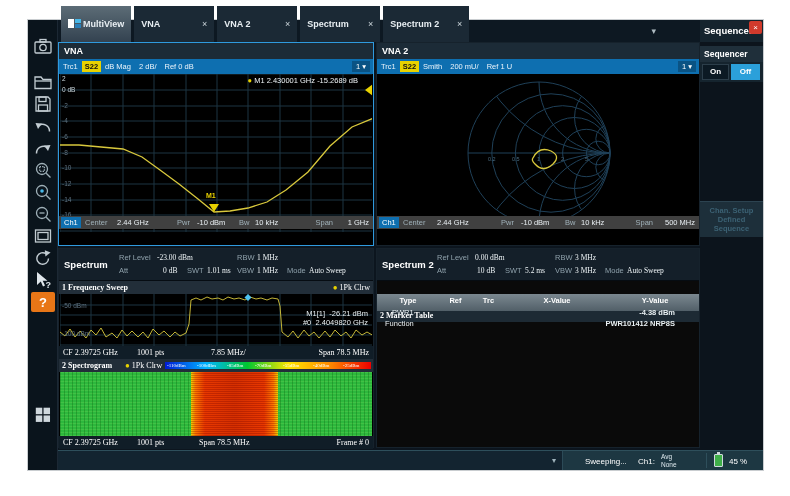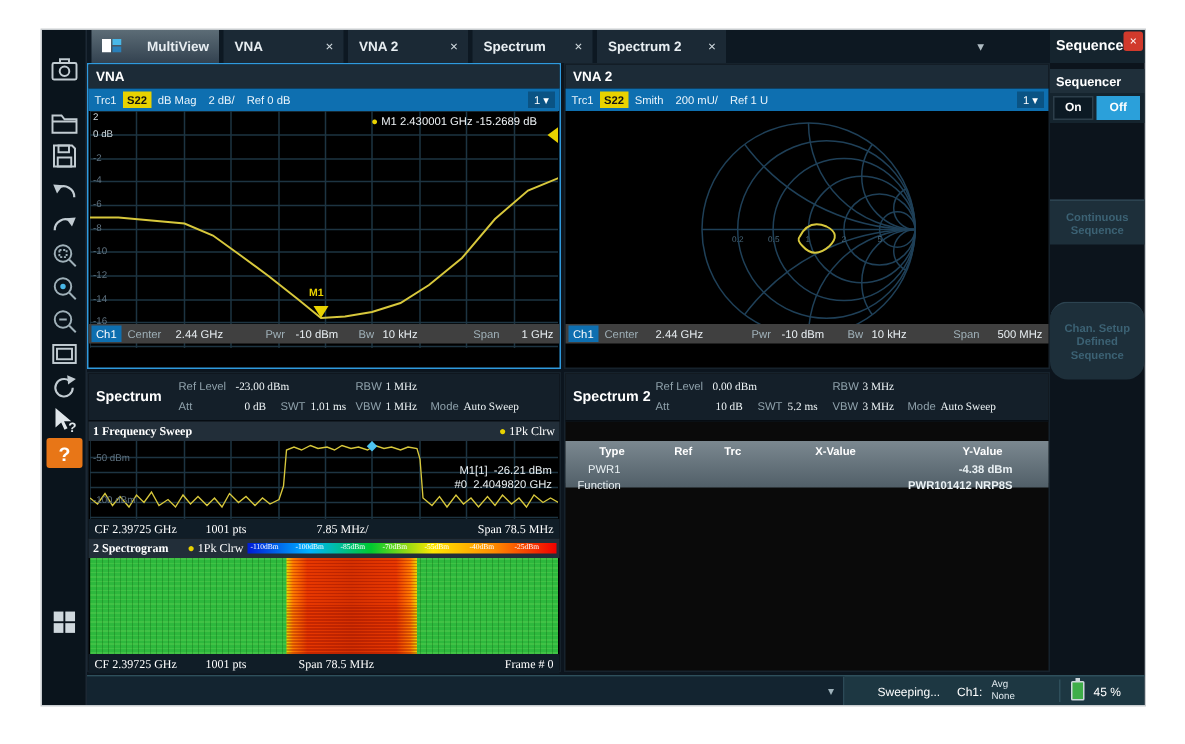--- a/index.html
+++ b/index.html
@@ -7,21 +7,21 @@
   .screen { position:absolute; left:28px; top:20px; width:735px; height:450px; background:#0c151e; box-shadow:0 0 0 1px #c9cdd0; }
 
   
   .toolbar { position:absolute; left:0; top:0; width:30px; height:450px; background:#0a141c; border-right:1px solid #1c2834; }
   .tbtn { position:absolute; left:3px; width:24px; height:20px; display:flex; align-items:center; justify-content:center; }
   .tbtn svg { display:block; }
   .tbtn.help-btn { background:#e87617; border-radius:2px; color:#fff; font-weight:bold; font-size:13px; }
 
   
   .tabbar { position:absolute; left:30px; top:0; width:642px; height:22px; background:#0d1822; display:flex; align-items:flex-end; }
-  .tab { height:22px; display:flex; align-items:center; gap:17px; padding:0 7px; margin-left:3px; background:#1b2935; color:#e8eef2; font-size:9px; font-weight:bold; }
+  .tab { height:36px; display:flex; align-items:center; gap:2px; padding:0 7px; margin-left:3px; background:#1b2935; color:#e8eef2; font-size:9px; font-weight:bold; }
   .tab.active { background:linear-gradient(180deg,#5c6c76,#334250); }
   .tab .x { font-size:9px; font-weight:normal; color:#cfd8dd; margin-left:10px; }
   .tab-caret { position:absolute; right:44px; top:6px; color:#aebbc2; font-size:9px; }
 
   
   .panel { position:absolute; background:#000; }
   .caption { position:absolute; left:0; top:0; right:0; height:16px; background:#1c2b37; color:#fff; font-size:9px; font-weight:bold; line-height:16px; padding-left:5px; }
   .tracebar { position:absolute; left:0; top:16px; right:0; height:15px; background:#0e6fb0; color:#eaf4fb; font-size:7.5px; line-height:15px; }
   .tracebar .trc { margin-left:4px; }
   .tracebar .chip { background:#e8d200; color:#111; font-weight:bold; padding:1px 3px; margin:0 4px; }
@@ -39,21 +39,21 @@
   .hdr { position:absolute; left:0; top:0; right:0; height:32px; background:#141f29; border-bottom:1px solid #060c12; }
   .hdr .ptitle { position:absolute; left:5px; top:10px; font-size:9.5px; font-weight:bold; color:#fff; }
   .hdr .k { position:absolute; font-size:7.5px; color:#8fa1ab; }
   .hdr .v { position:absolute; font-size:7.5px; color:#eef4f6;font-family:Liberation Serif, serif; }
   .subbar { position:absolute; left:0; right:0; height:13px; background:#222e39; color:#fff; font-size:8px; line-height:13px;font-family:Liberation Serif, serif; }
   .subbar .ttl { position:absolute; left:3px; font-weight:bold; }
   .subbar .trc-tag { position:absolute; right:3px; }
   .subbar .trc-tag .dot, .dot-y { color:#e8d200; }
 
   
-  .mt-colhdr { position:absolute; left:0; right:0; height:31px; background:linear-gradient(180deg,#7b8890,#515f68); }
+  .mt-colhdr { position:absolute; left:0; right:0; height:17px; background:linear-gradient(180deg,#7b8890,#515f68); }
   .mt-colhdr span { position:absolute; top:0; font-size:7.5px; font-weight:bold; color:#fff; text-align:center; line-height:13px; }
   .mt-row { position:absolute; left:0; right:0; height:11px; font-size:7.5px; color:#e9f0f3; line-height:11px; }
   .mt-row .ty { position:absolute; left:15px; }
   .mt-row .yv { position:absolute; right:24px; font-weight:bold; }
 
   
   .sidebar { position:absolute; left:672px; top:0; width:63px; height:430px; background:#0c141c; }
   .sb-head { position:absolute; left:0; top:0; right:0; height:22px; background:#15242e; color:#fff; font-size:9.5px; font-weight:bold; line-height:22px; padding-left:4px; }
   .sb-close { position:absolute; right:1px; top:1px; width:13px; height:13px; background:#d13a2c; color:#fff; font-size:8px; line-height:13px; text-align:center; border-radius:2px; }
   .sb-label { position:absolute; left:0; top:26px; right:0; height:16px; background:#1f2f3a; color:#fff; font-size:8.5px; font-weight:bold; line-height:16px; padding-left:4px; }
@@ -469,22 +469,21 @@
   </div>
 
   <div class="sidebar">
     <div class="sb-head">Sequencer</div>
     <div class="sb-close">×</div>
     <div class="sb-label">Sequencer</div>
     <div class="sb-onoff">
       <div class="sb-on">On</div>
       <div class="sb-off">Off</div>
     </div>
-    <div class="sb-btn" style="top:113px; height:30px;">Continuous Sequence</div>
-    <div class="sb-btn" style="top:181px; height:52px;border-radius:12px;">Chan. Setup Defined Sequence</div>
+    <div class="sb-btn" style="top:181px; height:36px;">Chan. Setup Defined Sequence</div>
   </div>
 
   <div class="statusbar">
     <div class="sb-msg">
       <span class="caret">▾</span>
     </div>
     <span class="st-text" style="left:527px">Sweeping...</span>
     <span class="st-text" style="left:580px">Ch1:</span>
     <div class="avg-stack">
       <div>Avg</div>

